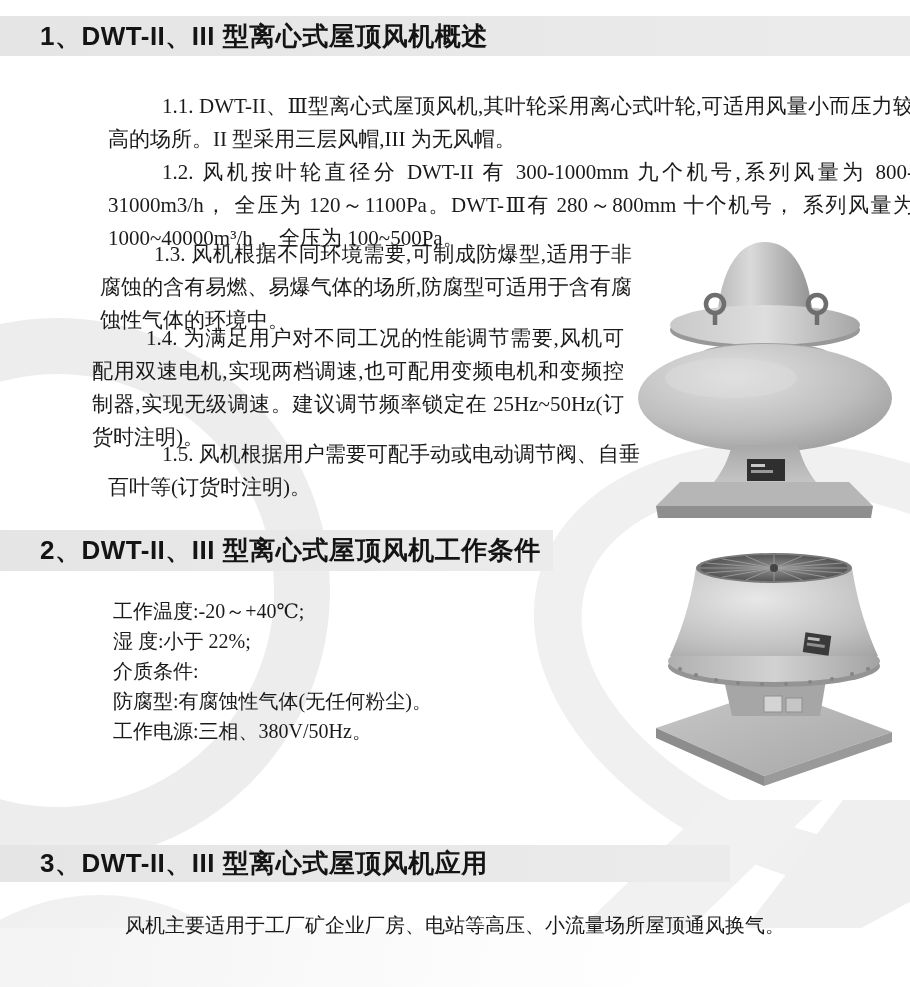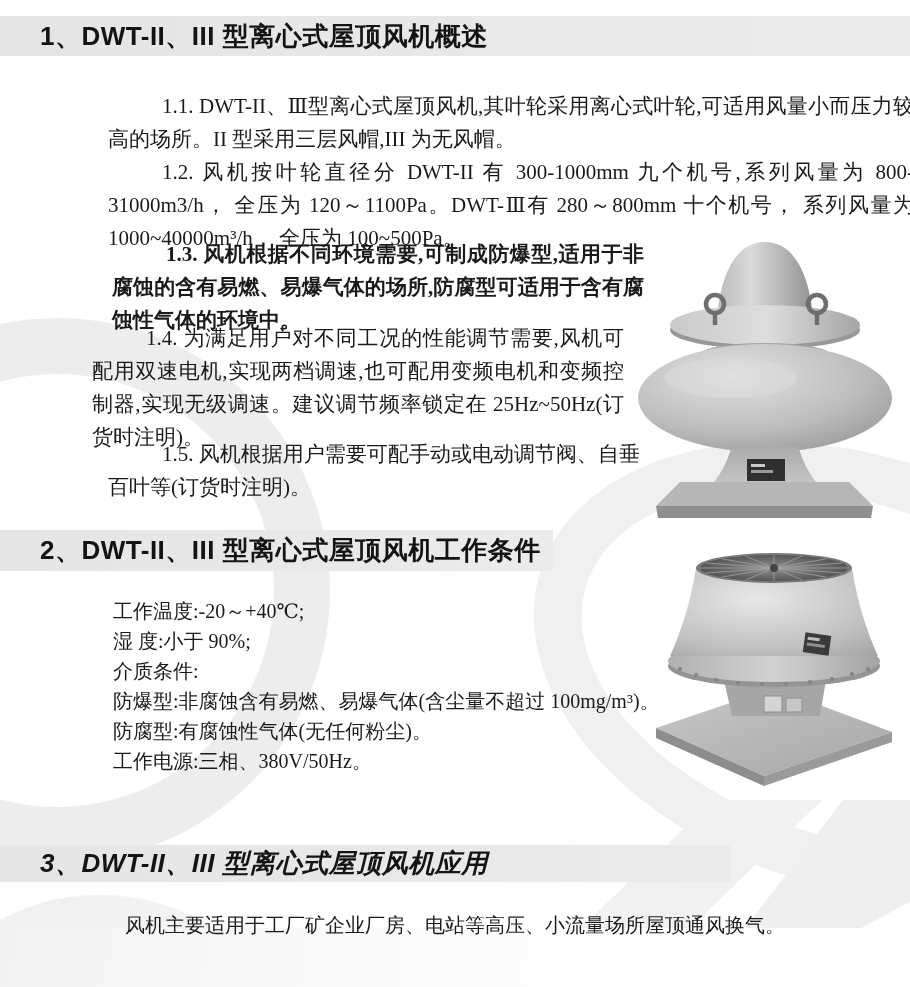--- a/index.html
+++ b/index.html
@@ -46,31 +46,31 @@
     background: linear-gradient(to right, #e5e5e5, #ebebeb);
     display: flex; align-items: center;
   }
   .sec-title {
     font-family: "Liberation Sans", "DejaVu Sans", sans-serif;
     font-weight: bold; font-size: 26px; color: #141414;
     padding-left: 40px; white-space: nowrap; letter-spacing: 0.5px;
   }
   #sec1-bar { top: 16px;  height: 40px; width: 910px; }
   #sec2-bar { top: 530px; height: 41px; width: 553px; }
-  #sec3-bar { top: 845px; height: 37px; width: 730px; font-style: italic; }
+  #sec3-bar { top: 845px; height: 37px; width: 730px; }
   
   .para {
     position: absolute; z-index: 1;
     font-size: 21px; line-height: 33px;
     text-align: justify; text-indent: 54px;
     color: #1a1a1a; margin: 8px;
   }
   #p11 { top: 82px;  left: 100px; width: 806px; }
   #p12 { top: 148px; left: 100px; width: 806px; }
-  #p13 { top: 230px; left: 104px; width: 532px; font-weight: bold; }
+  #p13 { top: 230px; left: 92px; width: 532px; }
   #p14 { top: 314px; left: 84px; width: 532px; }
   #p15 { top: 430px; left: 100px; width: 532px; }
   .cond-list {
     position: absolute; z-index: 1; top: 596px; left: 113px; width: 580px;
     margin: 0; padding: 0; list-style: none;
     font-size: 20px; line-height: 30px; color: #1a1a1a;
   }
   #app-text {
     position: absolute; z-index: 1; top: 898px; left: 113px; width: 780px;
     font-size: 20px; line-height: 30px; margin: 12px; text-indent: 0;
@@ -161,23 +161,22 @@
 
   <polygon points="52,254 221,254 245,278 28,278" fill="#b6b6b6"></polygon>
   <polygon points="28,278 245,278 243,290 30,290" fill="#8f8f8f"></polygon>
 </svg>
 
 <div id="sec2-bar" class="sec-bar">
   <span class="sec-title">2、DWT-II、III 型离心式屋顶风机工作条件</span>
 </div>
 <ul class="cond-list">
   <li>工作温度:-20～+40℃;</li>
-  <li>湿 度:小于 90%;</li>
+  <li>湿 度:小于 22%;</li>
   <li>介质条件:</li>
-  <li>防爆型:非腐蚀含有易燃、易爆气体(含尘量不超过 100mg/m³)。</li>
   <li>防腐型:有腐蚀性气体(无任何粉尘)。</li>
   <li>工作电源:三相、380V/50Hz。</li>
 </ul>
 
 <svg id="fan2" class="fan-photo" viewBox="0 0 260 258">
   <defs>
     <radialGradient id="bowlG" cx="0.42" cy="0.35" r="0.95">
       <stop offset="0" stop-color="#e8e8e8"></stop>
         <stop offset="0.6" stop-color="#c0c0c0"></stop>
       <stop offset="1" stop-color="#9b9b9b"></stop>

